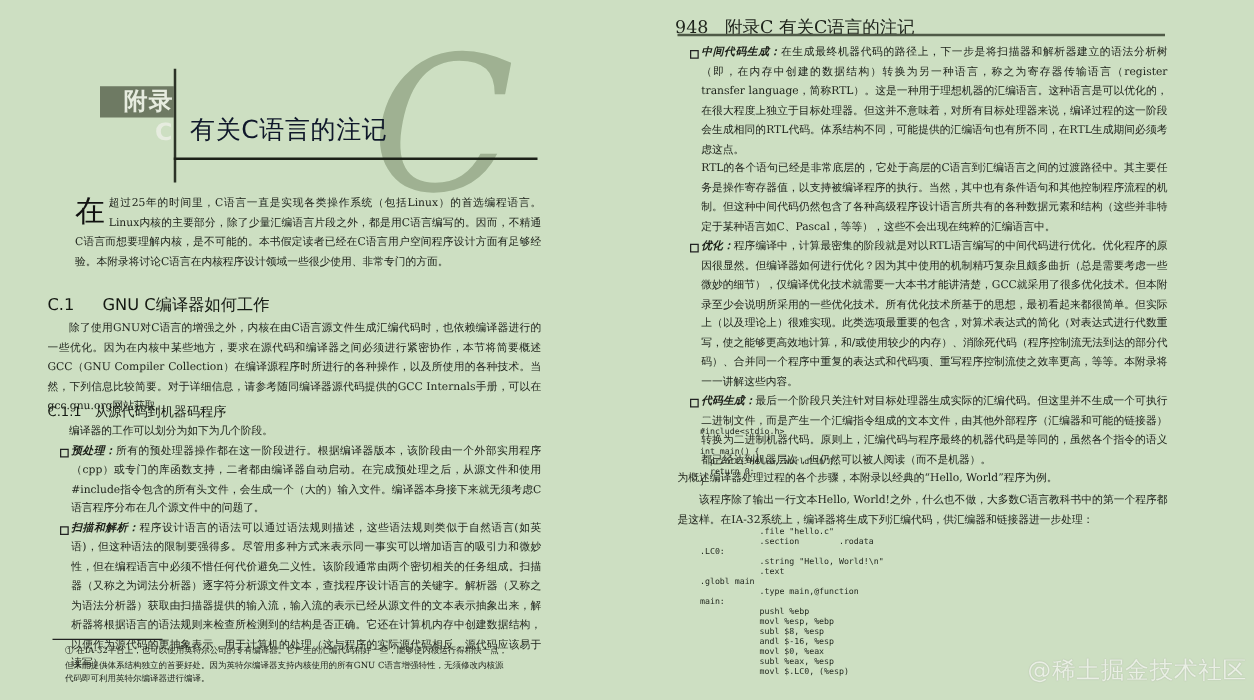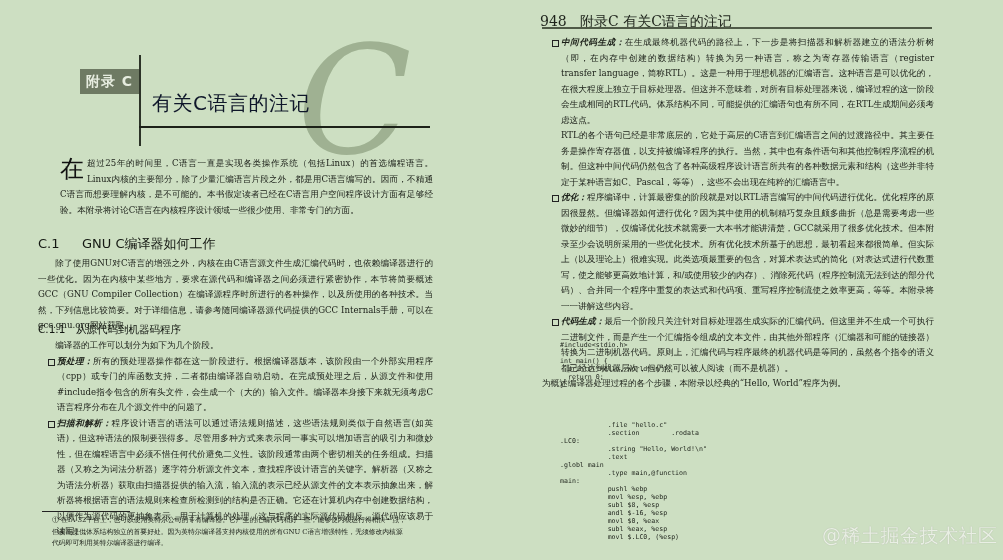--- a/index.html
+++ b/index.html
@@ -2,21 +2,21 @@
 <html><head>
 <meta charset="utf-8">
 <style>
   html,body{margin:0;padding:0;}
   body{width:1003px;height:560px;background:#cddfc2;overflow:hidden;position:relative;font-family:"DejaVu Serif","Liberation Serif",serif;color:#1b1f18;}
   .page{position:absolute;top:0;height:560px;}
   .left{left:0;width:500px;}
   .right{left:520px;width:483px;}
 
   
-  .tag{position:absolute;left:80px;top:69px;width:59px;height:25px;background:#6e7a63;color:#e6ecdf;font-family:"DejaVu Sans","Liberation Sans",sans-serif;font-weight:bold;font-size:14px;line-height:25px;text-align:center;letter-spacing:1px;}
+  .tag{position:absolute;left:80px;top:69px;width:59px;height:25px;background:#6e7a63;color:#e6ecdf;font-family:"DejaVu Sans","Liberation Sans",sans-serif;font-weight:bold;font-size:19px;line-height:25px;text-align:right;letter-spacing:1px;}
   .vrule{position:absolute;left:139px;top:55px;width:1.5px;height:91px;background:#2c3327;}
   .hrule{position:absolute;left:139px;top:126px;width:291px;height:1.5px;background:#1c2118;}
   .bigC{position:absolute;left:297px;top:26px;font-family:"DejaVu Serif","Liberation Serif",serif;font-style:italic;font-size:150px;line-height:150px;color:#97aa8a;opacity:.85;}
   .chap-title{position:absolute;left:152px;top:90px;font-family:"DejaVu Sans","Liberation Sans",sans-serif;font-size:20px;color:#0f172a;letter-spacing:.5px;}
 
   .body-text{font-size:8.6px;line-height:15.5px;text-align:justify;}
   .intro{position:absolute;left:60px;top:156px;width:373px;}
   .dropcap{float:left;font-family:"DejaVu Sans","Liberation Sans",sans-serif;font-size:24px;line-height:22px;margin:2px 3px 0 0;color:#111;}
   .indent{text-indent:2em;}
   .h1{position:absolute;left:38px;top:235px;font-family:"DejaVu Sans","Liberation Sans",sans-serif;font-size:13px;color:#141812;}
@@ -107,20 +107,23 @@
     <p class="para">为概述编译器处理过程的各个步骤，本附录以经典的“Hello, World”程序为例。</p>
   </div>
 
   <pre class="code codeblk1">#include&lt;stdio.h&gt;
 
 int main() {
   printf("Hello, World!\n");
   return 0;
 }</pre>
 
+  <div class="after-code body-text">
+    <p class="para indent">该程序除了输出一行文本Hello, World!之外，什么也不做，大多数C语言教科书中的第一个程序都是这样。在IA-32系统上，编译器将生成下列汇编代码，供汇编器和链接器进一步处理：</p>
+  </div>
 
   <pre class="code codeblk2">            .file "hello.c"
             .section        .rodata
 .LC0:
             .string "Hello, World!\n"
             .text
 .globl main
             .type main,@function
 main:
             pushl %ebp

